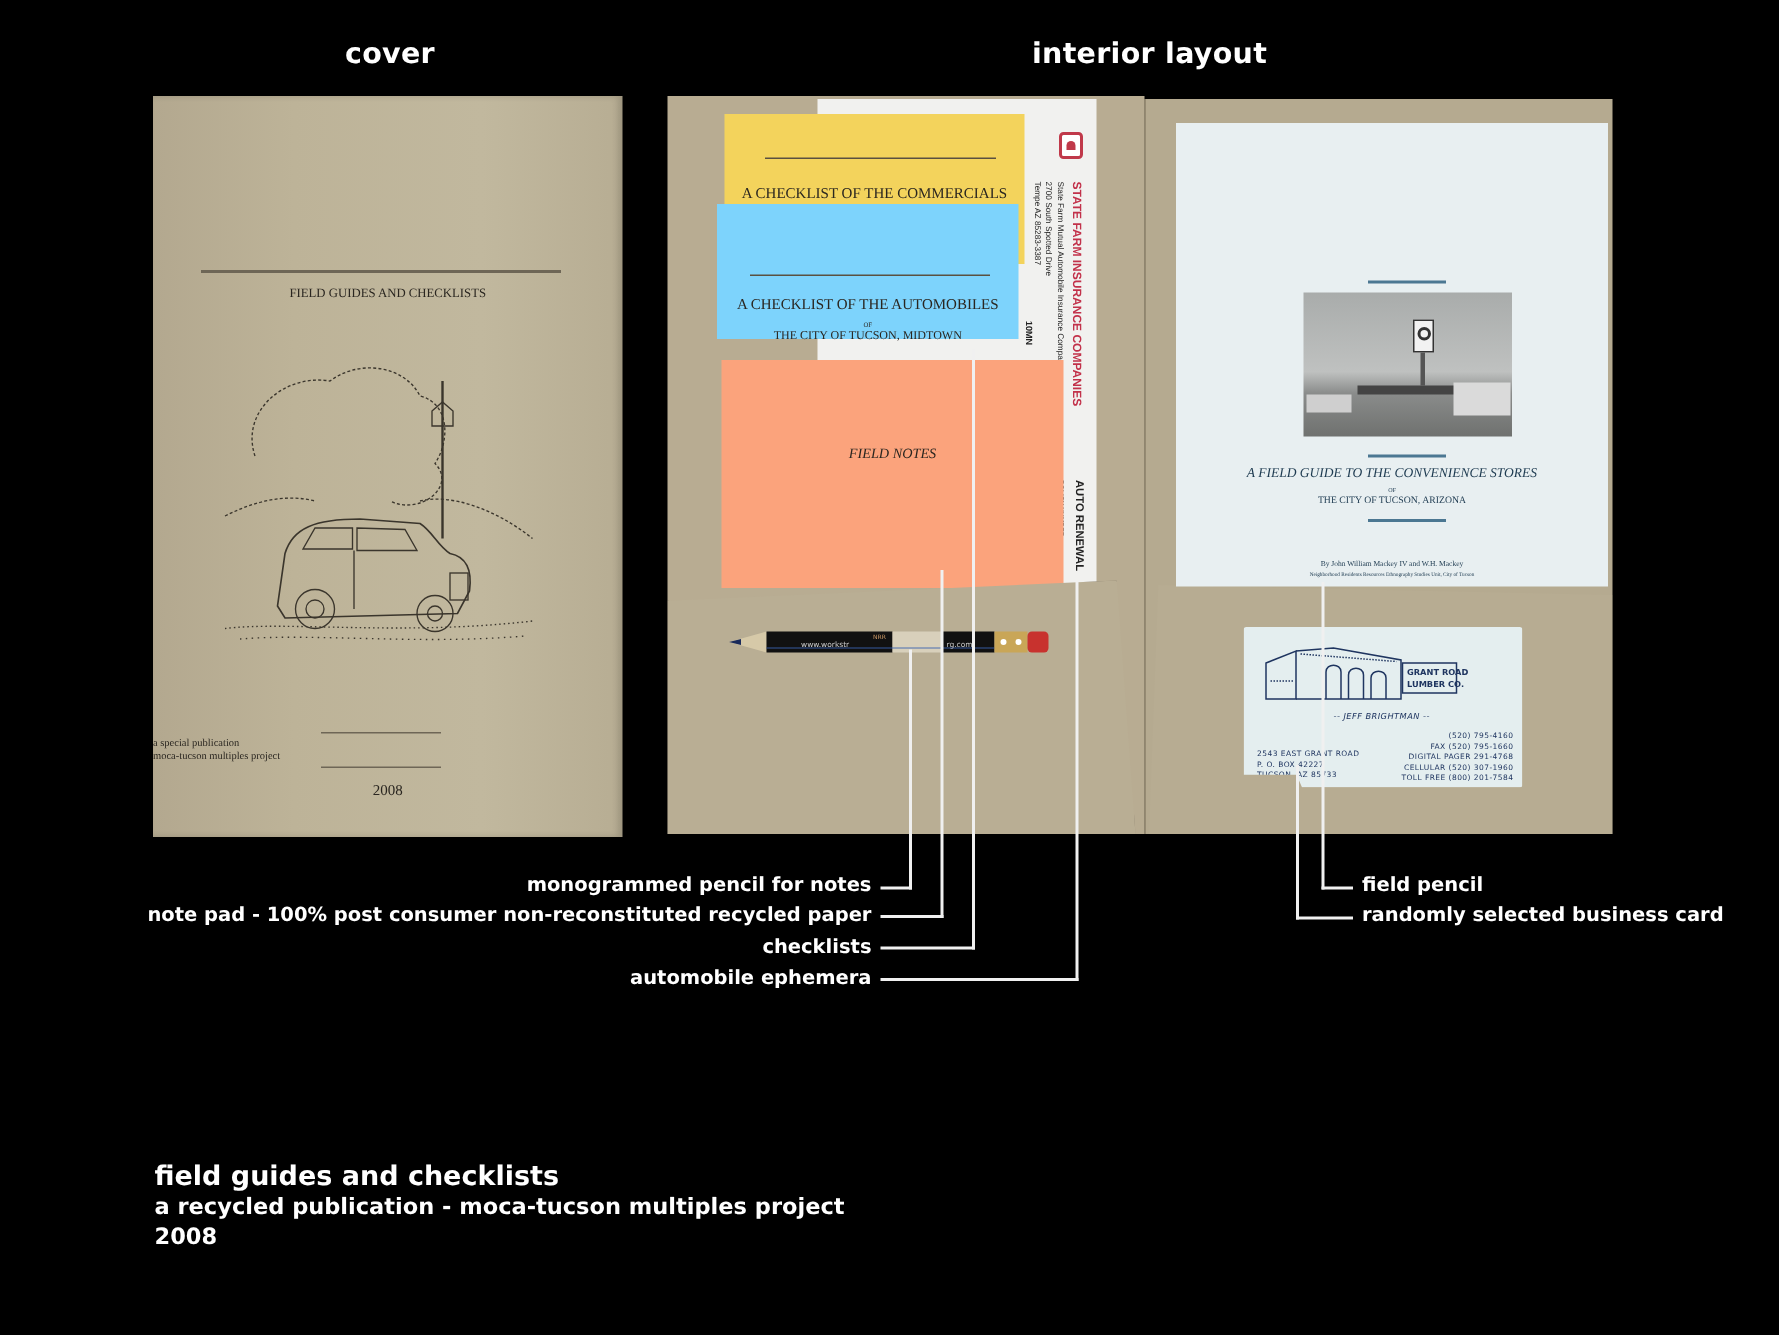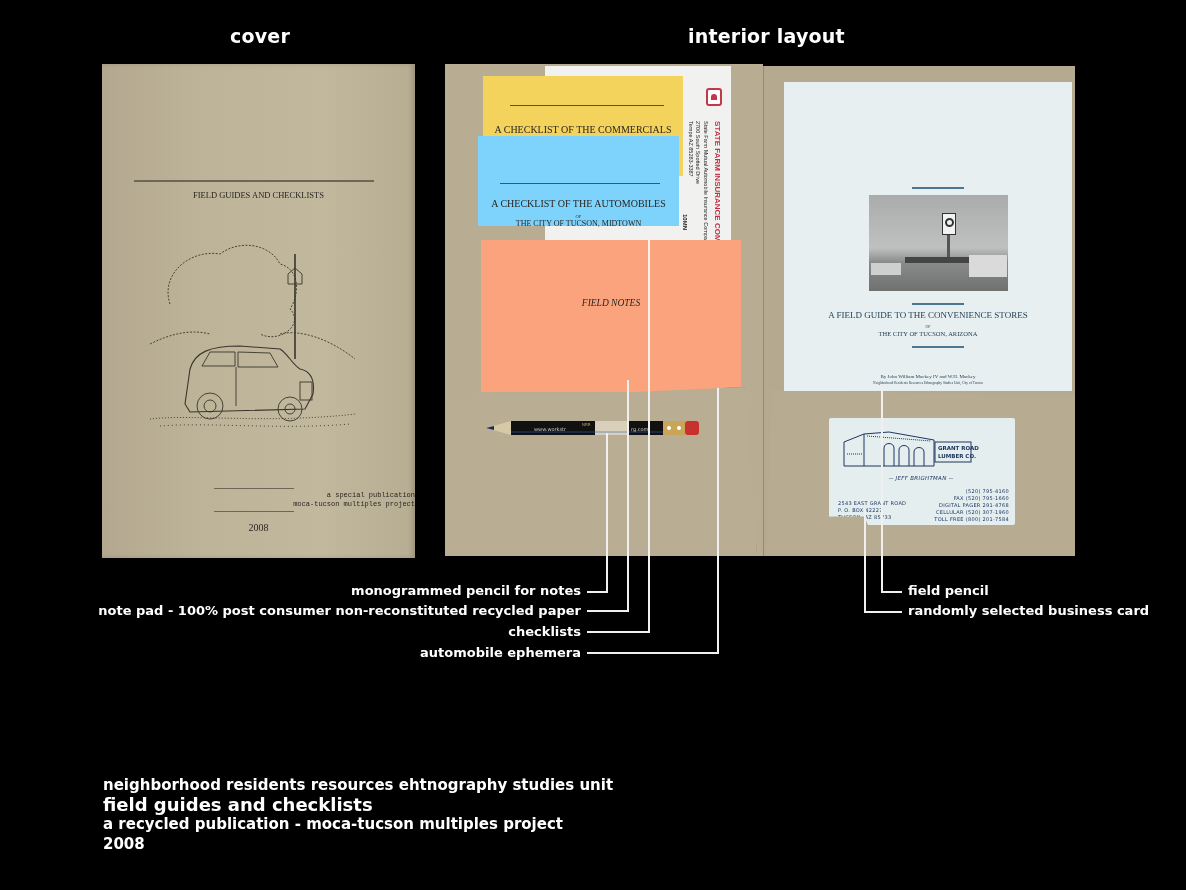--- a/index.html
+++ b/index.html
@@ -11,21 +11,21 @@
 
   
   .cover {
     position: absolute; left: 102px; top: 64px; width: 313px; height: 494px;
     background: linear-gradient(90deg, #b3a88f 0%, #bdb398 30%, #c1b89e 70%, #b7ad93 100%);
     box-shadow: inset -3px 0 4px rgba(0,0,0,0.15);
   }
   .cover .org { position: absolute; top: 92px; left: 0; width: 100%; text-align: center; font-size: 7.5px; line-height: 9px; letter-spacing: 0.1px; }
   .cover .rule { position: absolute; left: 32px; width: 240px; height: 2px; background: #6e6656; }
   .cover .title { position: absolute; top: 126px; left: 0; width: 100%; text-align: center; font-size: 8.5px; }
-  .cover .pub { position: absolute; top: 427px; left: 0; width: 100%; text-align: right; font-size: 7px; line-height: 9px; font-family: Liberation Mono, monospace; }
+  .cover .pub { position: absolute; top: 427px; left: 0; width: 100%; text-align: left; font-size: 7px; line-height: 9px; }
   .cover .year { position: absolute; top: 458px; left: 0; width: 100%; text-align: center; font-size: 10px; }
   .cover .drawing { position: absolute; left: 28px; top: 170px; width: 230px; height: 200px; }
 
   
   .folder-left {
     position: absolute; left: 445px; top: 64px; width: 318px; height: 492px;
     background: #b8ac92;
   }
   .folder-right {
     position: absolute; left: 763px; top: 66px; width: 312px; height: 490px;
@@ -51,21 +51,21 @@
   }
   .statefarm .vtext {
     position: absolute; writing-mode: vertical-rl; font-family: "Liberation Sans", sans-serif;
     font-weight: bold; white-space: nowrap;
   }
   .sf-logo { position: absolute; left: 161px; top: 22px; width: 16px; height: 18px; border: 2px solid #c0394a; border-radius: 3px; background: #fff; }
   .sf-logo::after { content: ""; position: absolute; left: 3px; top: 4px; width: 6px; height: 6px; background: #c0394a; border-radius: 50% 50% 0 0; }
 
   .yellow { left: 483px; top: 76px; width: 200px; height: 100px; background: #f3d35c; }
   .blue { left: 478px; top: 136px; width: 201px; height: 90px; background: #7dd3fc; }
-  .orange { left: 481px; top: 240px; width: 260px; height: 152px; background: #fba37c; }
+  .orange { left: 481px; top: 240px; width: 228px; height: 152px; background: #fba37c; }
   .checklist-rule { position: absolute; height: 1px; background: #5a5040; }
   .ck-title { position: absolute; left: 0; width: 100%; text-align: center; font-size: 10px; }
   .ck-small { position: absolute; left: 0; width: 100%; text-align: center; font-size: 4.5px; }
   .ck-sub { position: absolute; left: 0; width: 100%; text-align: center; font-size: 8px; }
 
   .pencil { position: absolute; left: 486px; top: 419px; width: 214px; height: 18px; }
 
   .guide {
     position: absolute; left: 784px; top: 82px; width: 288px; height: 309px;
     background: #e8eff1;
@@ -192,21 +192,21 @@
   <div class="photo">
     <div style="position:absolute; left:73px; top:18px; width:14px; height:22px; background:#f2f2f2; border:1px solid #333;">
       <div style="position:absolute; left:2px; top:4px; width:9px; height:9px; border:2px solid #333; border-radius:50%;"></div>
     </div>
     <div style="position:absolute; left:78px; top:40px; width:3px; height:22px; background:#555;"></div>
     <div style="position:absolute; left:36px; top:62px; width:80px; height:6px; background:#444;"></div>
     <div style="position:absolute; left:100px; top:60px; width:38px; height:22px; background:#dadada;"></div>
     <div style="position:absolute; left:2px; top:68px; width:30px; height:12px; background:#cfcfcf;"></div>
   </div>
   <div class="blue-rule" style="top:221px;"></div>
-  <div class="gt" style="top:228px; font-size:9px;">A FIELD GUIDE TO THE CONVENIENCE STORES</div>
+  <div class="gt" style="top:228px; font-size:9px;font-style:italic;">A FIELD GUIDE TO THE CONVENIENCE STORES</div>
   <div class="gt" style="top:242px; font-size:4px;">OF</div>
   <div class="gt" style="top:248px; font-size:6.5px;">THE CITY OF TUCSON, ARIZONA</div>
   <div class="blue-rule" style="top:264px;"></div>
   <div class="gt" style="top:292px; font-size:5px;">By John William Mackey IV and W.H. Mackey</div>
   <div class="gt" style="top:299px; font-size:3.5px;">Neighborhood Residents Resources Ethnography Studies Unit, City of Tucson</div>
 </div>
 
 <div class="card">
   <svg style="position:absolute; left:10px; top:6px;" width="140" height="46" viewBox="0 0 140 46">
     <g fill="none" stroke="#1f3560" stroke-width="1">
@@ -257,17 +257,16 @@
 
 <div class="label right" style="right:605px; top:583px;margin-left:33px;">monogrammed pencil for notes</div>
 <div class="label right" style="right:605px; top:603px;">note pad - 100% post consumer non-reconstituted recycled paper</div>
 <div class="label right" style="right:605px; top:624px;">checklists</div>
 <div class="label right" style="right:605px; top:645px;">automobile ephemera</div>
 
 <div class="label" style="left:908px; top:583px;">field pencil</div>
 <div class="label" style="left:908px; top:603px;">randomly selected business card</div>
 
 <div class="footer">
-  <div class="l1">neighborhood residents resources ehtnography studies unit</div>
   <div class="l2">field guides and checklists</div>
   <div class="l3">a recycled publication - moca-tucson multiples project</div>
   <div class="l4">2008</div>
 </div>
 
 </body></html>

